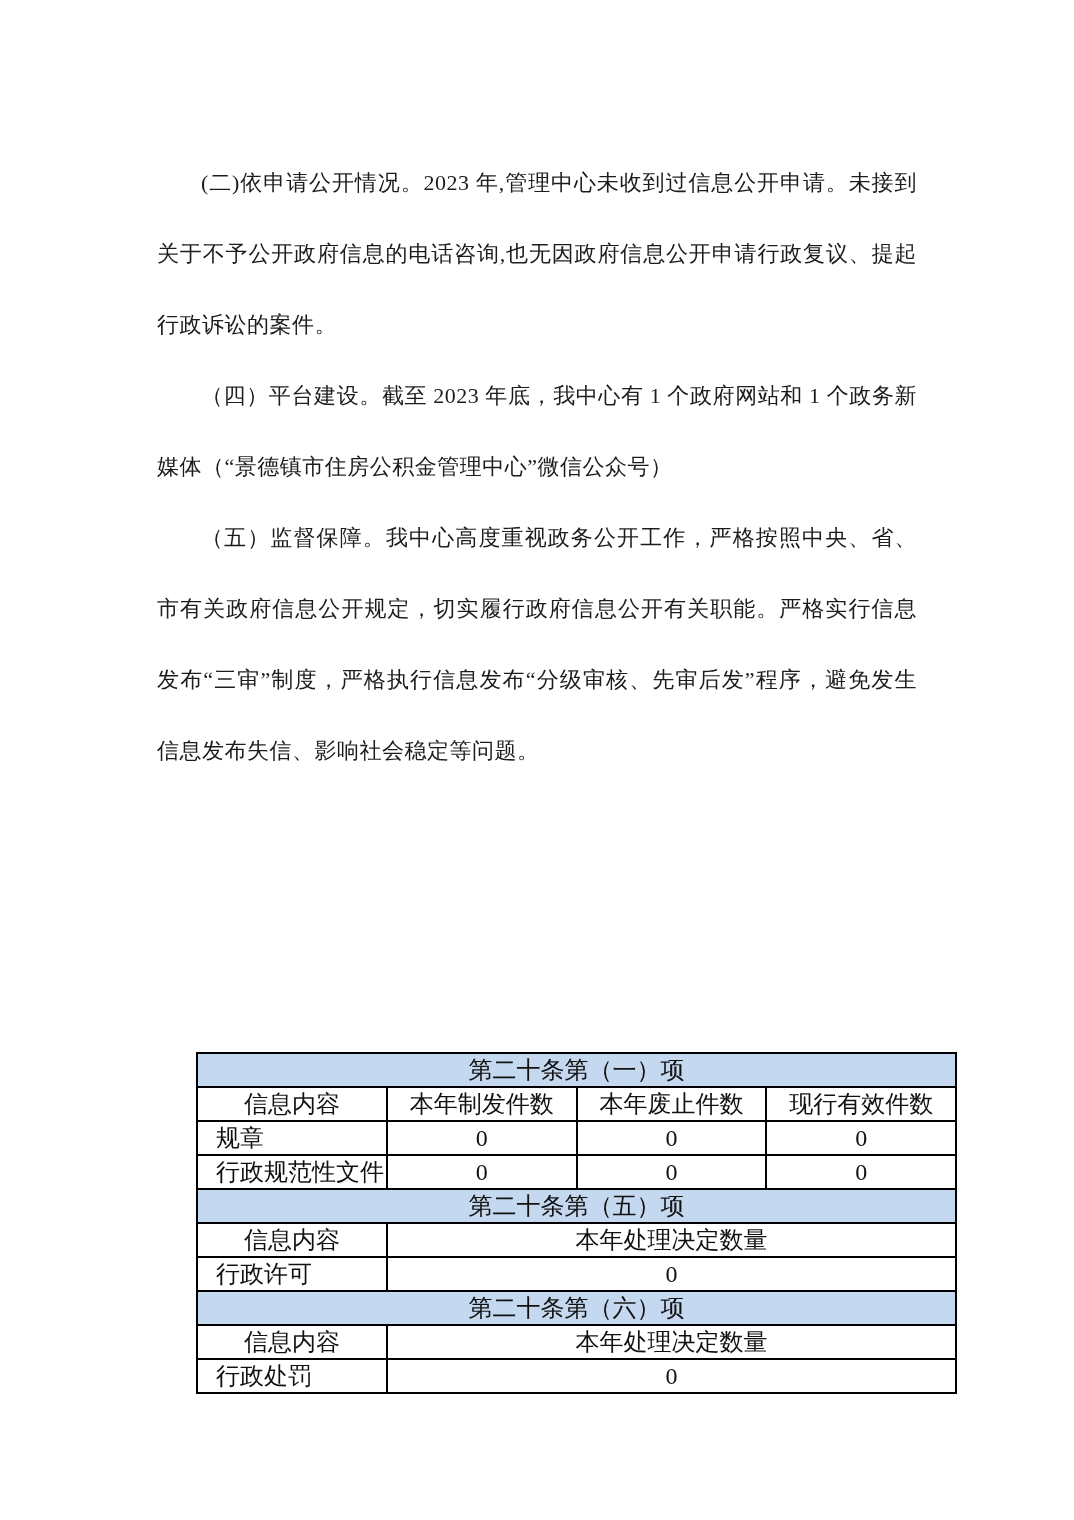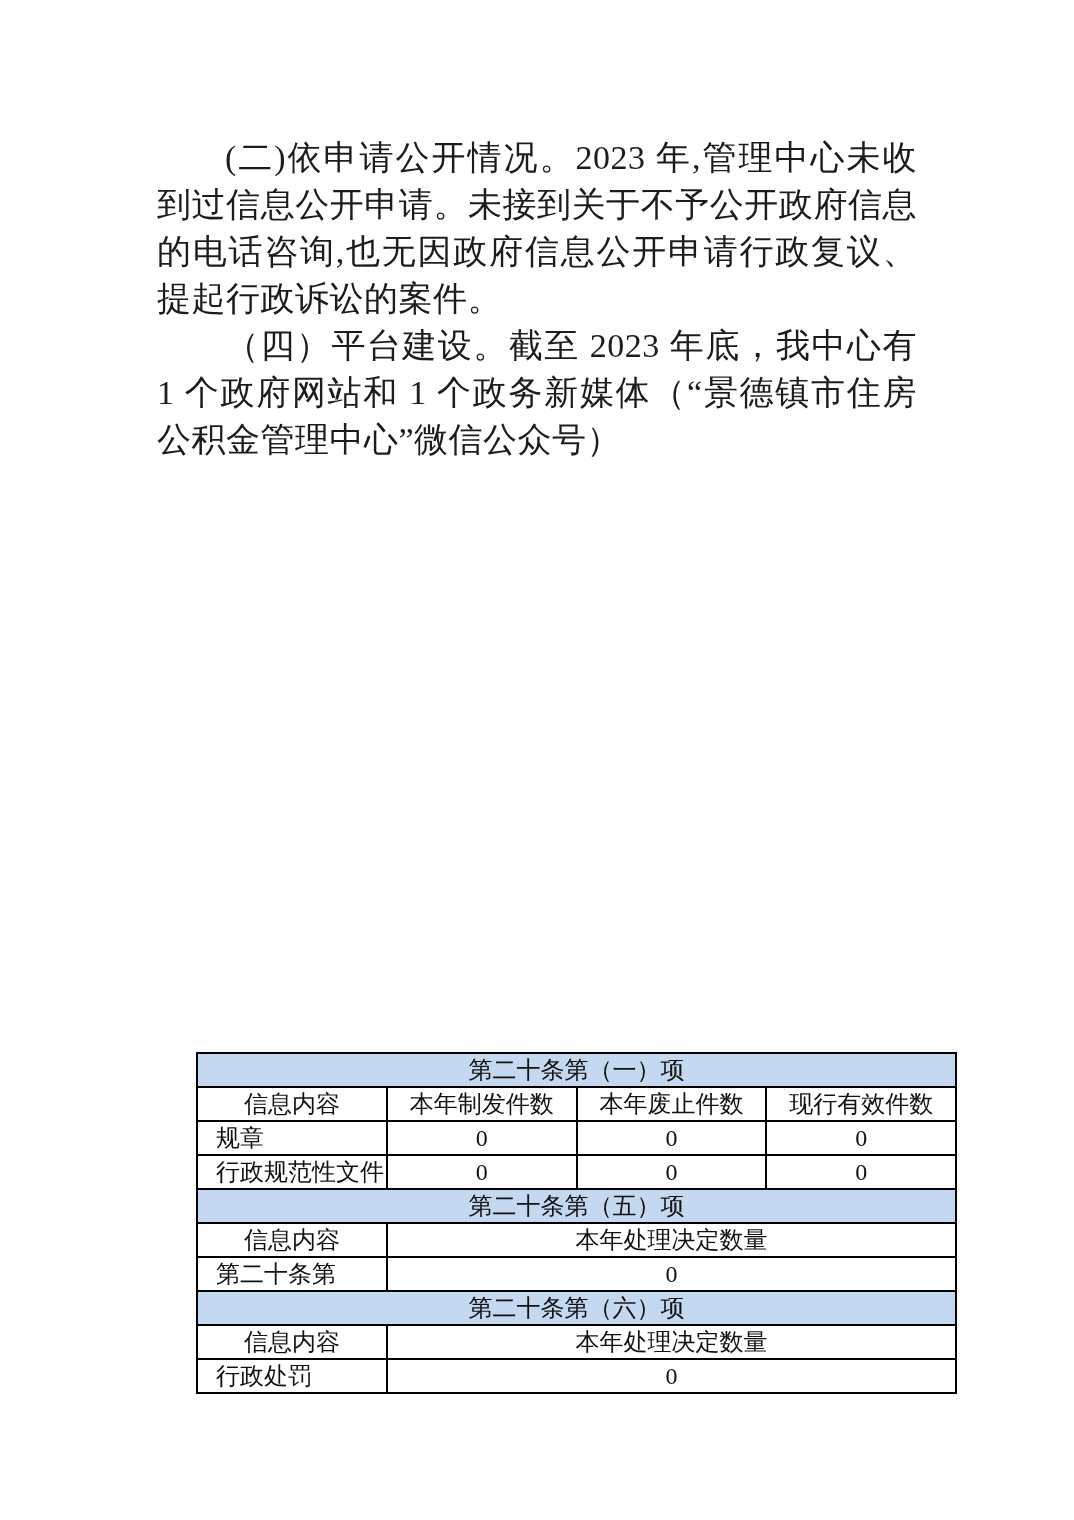--- a/index.html
+++ b/index.html
@@ -9,24 +9,24 @@
     position: relative;
     font-family: "Liberation Serif", serif;
     color: #1c1c1c;
   }
   .page {
     position: absolute; inset: 0;
     background: #ffffff;
   }
   .text-block {
     position: absolute;
-    left: 157px; top: 134px;
+    left: 157px; top: 147px;
     width: 760px;
-    font-size: 34px;
-    line-height: 47px;
+    font-size: 22px;
+    line-height: 71px;
     text-align: justify;
     text-justify: inter-ideograph;
     letter-spacing: 0.5px;
   }
   .text-block p {
     margin: 0;
     text-indent: 2em;
   }
   table.doc-table {
     position: absolute;
@@ -60,20 +60,21 @@
   }
 </style>
 </head>
 <body>
 
 <div class="page">
 
   <div class="text-block">
     <p>(二)依申请公开情况。2023 年,管理中心未收到过信息公开申请。未接到关于不予公开政府信息的电话咨询,也无因政府信息公开申请行政复议、提起行政诉讼的案件。</p>
     <p>（四）平台建设。截至 2023 年底，我中心有 1 个政府网站和 1 个政务新媒体（“景德镇市住房公积金管理中心”微信公众号）</p>
+    <p>（五）监督保障。我中心高度重视政务公开工作，严格按照中央、省、市有关政府信息公开规定，切实履行政府信息公开有关职能。严格实行信息发布“三审”制度，严格执行信息发布“分级审核、先审后发”程序，避免发生信息发布失信、影响社会稳定等问题。</p>
   </div>
 
   <table class="doc-table">
     <colgroup>
         <col>
         <col>
         <col>
         <col>
       </colgroup>
 
@@ -101,21 +102,21 @@
     </tr>
 
     <tr class="section-row">
       <th colspan="4">第二十条第（五）项</th>
     </tr>
     <tr>
       <td>信息内容</td>
       <td colspan="3">本年处理决定数量</td>
     </tr>
     <tr>
-      <td class="label-cell">第二十条第</td>
+      <td class="label-cell">行政许可</td>
       <td colspan="3">0</td>
     </tr>
 
     <tr class="section-row">
       <th colspan="4">第二十条第（六）项</th>
     </tr>
     <tr>
       <td>信息内容</td>
       <td colspan="3">本年处理决定数量</td>
     </tr>

